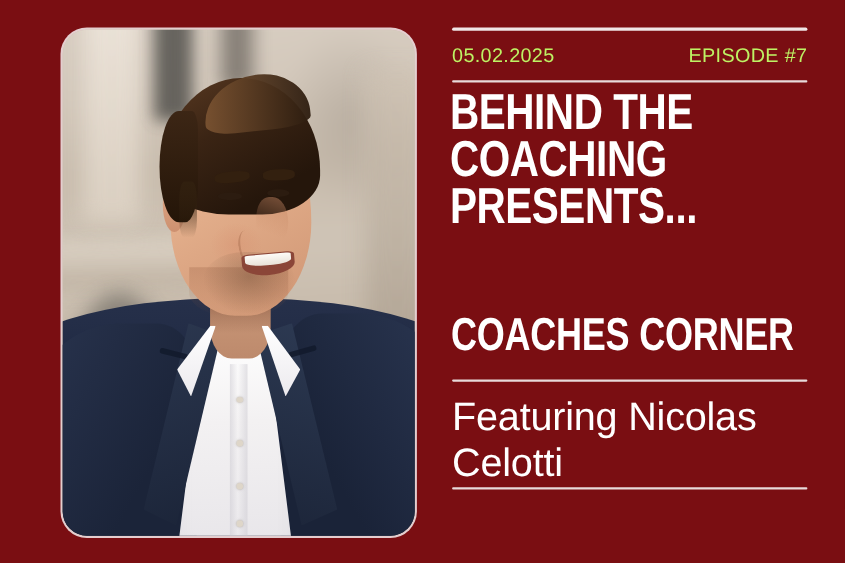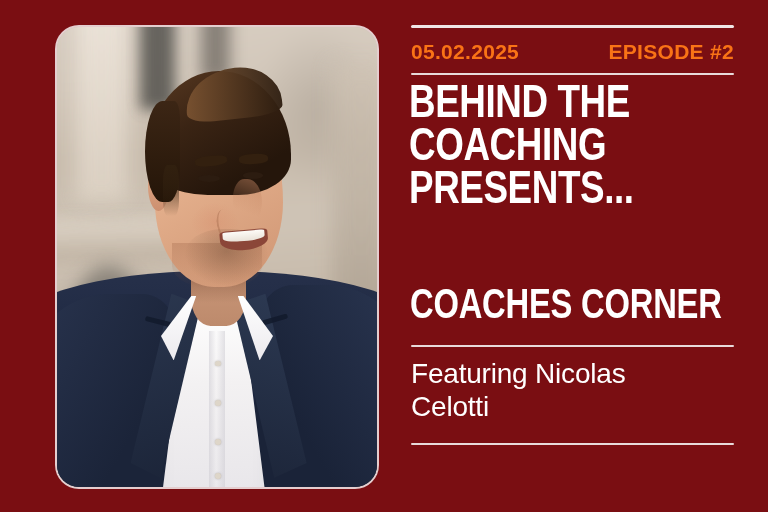--- a/index.html
+++ b/index.html
@@ -396,23 +396,23 @@
   .meta-row {
     position: absolute;
     top: 40px;
     left: 0;
     width: 100%;
     display: flex;
     justify-content: space-between;
     align-items: center;
   }
   .meta-text {
-    color: #f97316;
-    font-size: 21px;
-    font-weight: 700;
+    color: #bef264;
+    font-size: 18px;
+    font-weight: 400;
     letter-spacing: 0.3px;
     white-space: nowrap;
   }
 
   .headline {
     position: absolute;
     top: 80px;
     left: -2px;
     width: 340px;
     color: #ffffff;
@@ -441,21 +441,21 @@
     white-space: nowrap;
     text-transform: uppercase;
   }
 
   .featuring {
     position: absolute;
     top: 358px;
     left: 0;
     width: 290px;
     color: #ffffff;
-    font-size: 28px;
+    font-size: 36px;
     line-height: 1.17;
     font-weight: 400;
     letter-spacing: -0.2px;
   }
 
   .website {
     position: absolute;
     top: 458px;
     left: 0;
     color: #ffffff;
@@ -525,21 +525,21 @@
 
     </div>
   </div>
 
   <div class="content">
 
     <div class="rule rule-top"></div>
 
     <div class="meta-row">
       <span class="meta-text">05.02.2025</span>
-      <span class="meta-text">EPISODE #2</span>
+      <span class="meta-text">EPISODE #7</span>
     </div>
 
     <div class="rule rule-thin rule-date"></div>
 
     <div class="headline">BEHIND THE
 COACHING
 PRESENTS...</div>
 
     <div class="show-title">COACHES CORNER</div>
 

